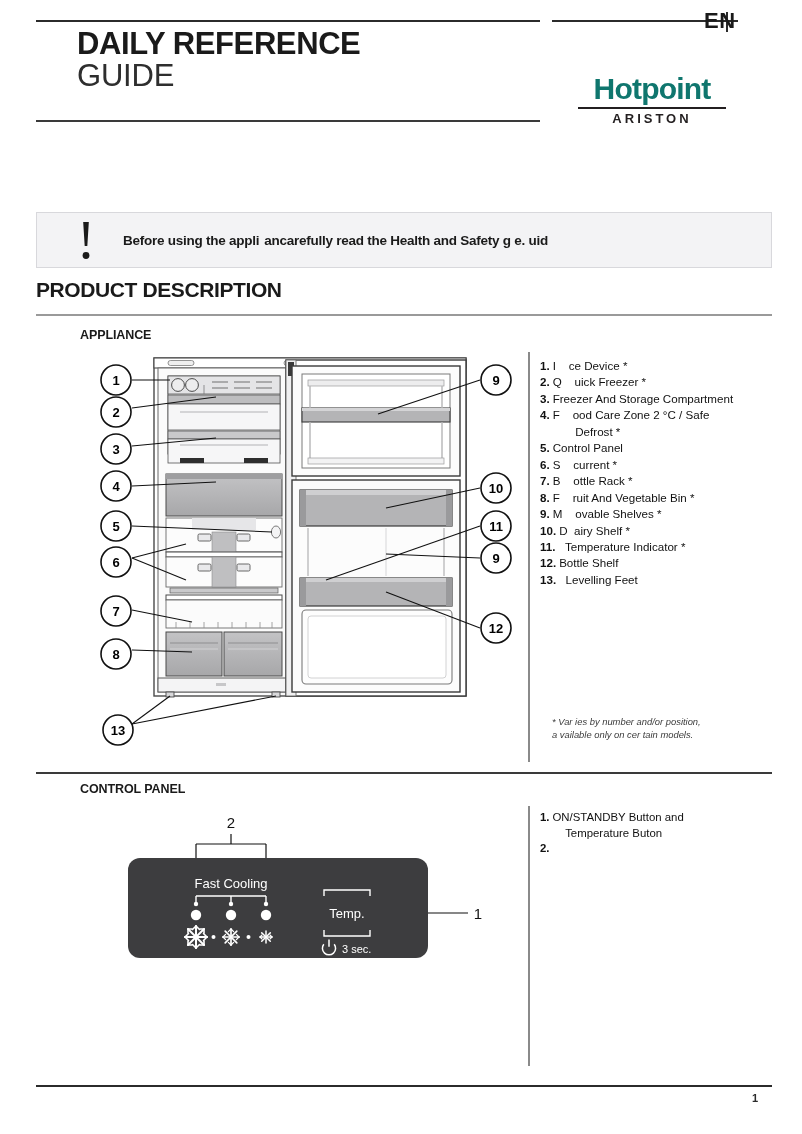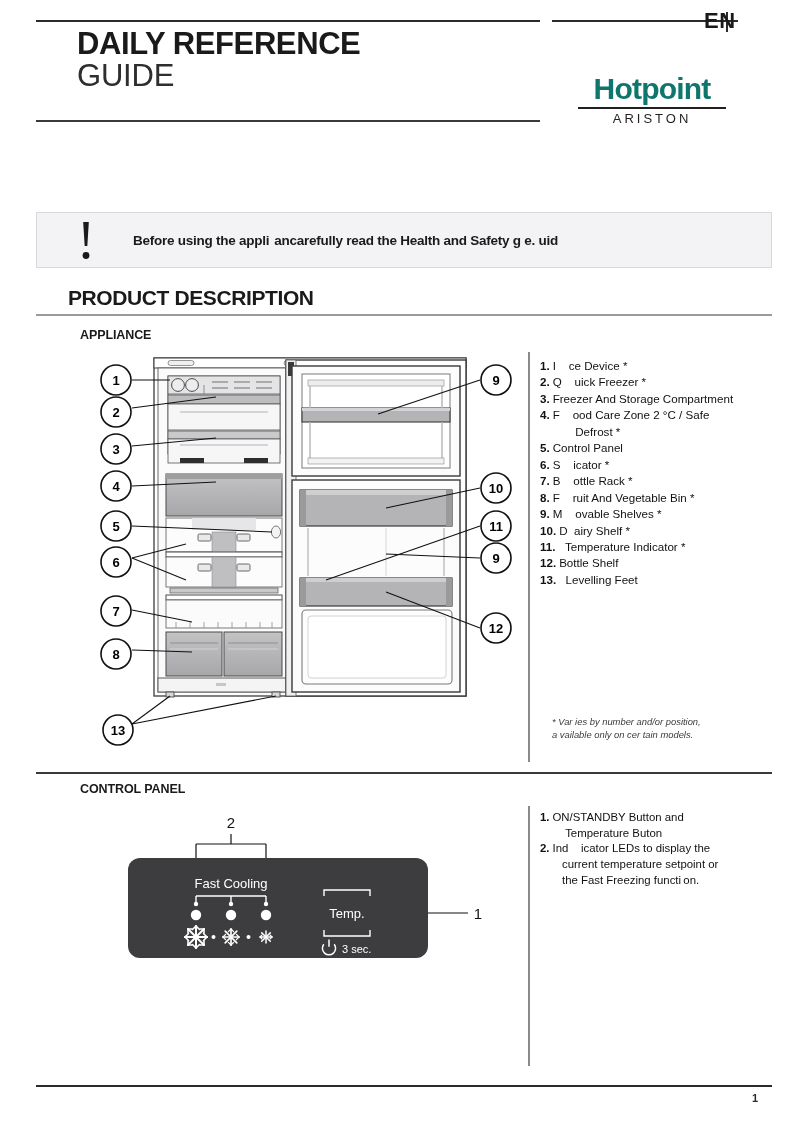--- a/index.html
+++ b/index.html
@@ -47,47 +47,47 @@
   #title-underline { left: 36px; top: 120px; width: 504px; height: 1.5px; background:#3a3a3a; }
 
   
   #brand { left: 572px; top: 74px; width: 160px; text-align: center; }
   #brand-name {
     font-size: 30px; font-weight: 700; letter-spacing: -0.8px;
     color: #0f766e; line-height: 1;
   }
   #brand-bar { margin: 3px auto 2px; width: 148px; height: 2px; background: #231f20; }
   #brand-sub {
-    font-size: 13px; font-weight: 400; letter-spacing: 3px; color:#231f20;
+    font-size: 13px; font-weight: 700; letter-spacing: 3px; color:#231f20;
   }
 
   
   #warning-box {
     left: 36px; top: 212px; width: 736px; height: 56px;
     background: #f3f3f5;
     border: 1px solid #d8d8dc;
     box-sizing: border-box;
   }
   #warning-bang {
     left: 78px; top: 222px; width: 16px; height: 38px;
   }
   #warning-text {
-    left: 133px; top: 233px; width: 600px;
+    left: 123px; top: 233px; width: 600px;
     font-size: 13.5px; font-weight: 700; letter-spacing: -0.25px;
     white-space: pre;
   }
 
   
   .sec-h1 {
     font-size: 21px; font-weight: 700; letter-spacing: -0.4px;
   }
   .sec-h2 {
     font-size: 12.5px; font-weight: 700; letter-spacing: -0.1px; margin-left: 44px;
   }
-  #h-product   { left: 36px; top: 286px; margin-left: 32px; }
+  #h-product   { left: 36px; top: 278px; }
   #rule-under-product { left: 36px; top: 314px; width: 736px; height: 1.5px; background:#9a9a9a; }
   #h-appliance { left: 36px; top: 328px; }
   #rule-over-control { left: 36px; top: 772px; width: 736px; height: 1.5px; background:#3a3a3a; }
   #h-control   { left: 36px; top: 782px; }
 
   
   #divider-appliance { left: 528px; top: 352px; width: 1.5px; height: 410px; background:#8a8a8a; }
   #divider-control   { left: 528px; top: 806px; width: 1.5px; height: 260px; background:#8a8a8a; }
 
   
@@ -390,21 +390,21 @@
       <span class="legend-num">4.</span>
       <span class="legend-txt">F    ood Care Zone 2 °C / Safe
        Defrost *</span>
     </div>
     <div class="legend-row">
       <span class="legend-num">5.</span>
       <span class="legend-txt">Control Panel</span>
     </div>
     <div class="legend-row">
       <span class="legend-num">6.</span>
-      <span class="legend-txt">S    icator *</span>
+      <span class="legend-txt">S    current *</span>
     </div>
     <div class="legend-row">
       <span class="legend-num">7.</span>
       <span class="legend-txt">B    ottle Rack *</span>
     </div>
     <div class="legend-row">
       <span class="legend-num">8.</span>
       <span class="legend-txt">F    ruit And Vegetable Bin *</span>
     </div>
     <div class="legend-row">
@@ -541,20 +541,17 @@
 </div>
 
 <div class="legend" id="legend-control">
     <div class="legend-row">
       <span class="legend-num">1.</span>
       <span class="legend-txt">ON/STANDBY Button and
     Temperature Buton</span>
     </div>
     <div class="legend-row">
       <span class="legend-num">2.</span>
-      <span class="legend-txt">Ind    icator LEDs to display the
-   current temperature setpoint or
-   the Fast Freezing functi on.</span>
     </div>
   </div>
 
 <div class="rule" id="footer-rule"></div>
 <div class="abs" id="page-num">1</div>
 
 </body></html>

